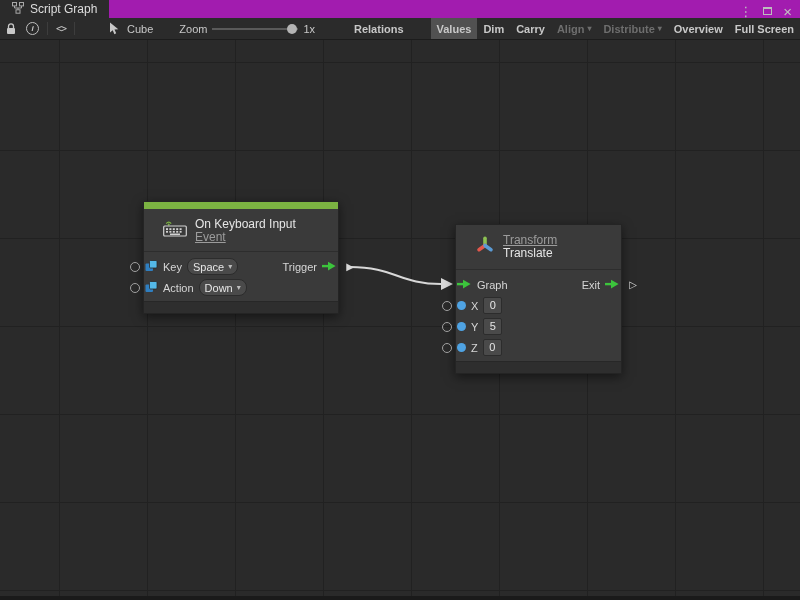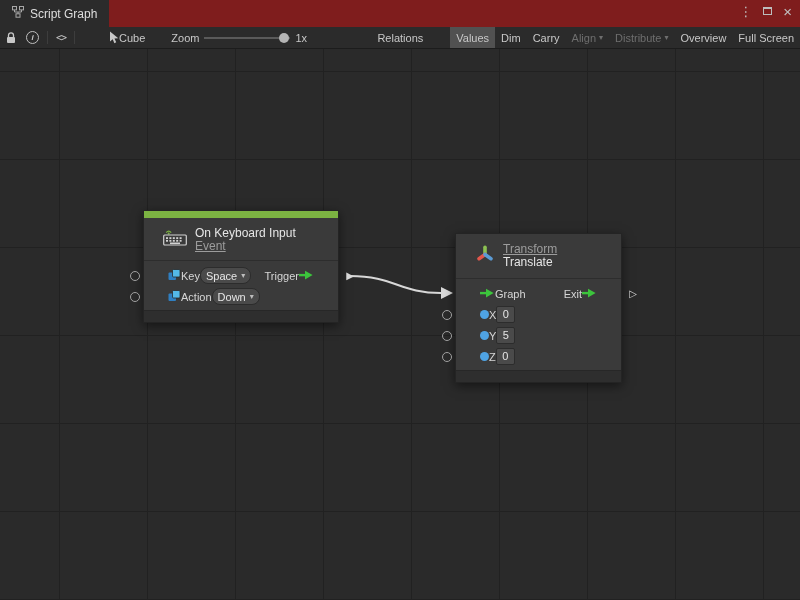--- a/index.html
+++ b/index.html
@@ -1,45 +1,45 @@
 <!DOCTYPE html>
 <html><head>
 <meta charset="utf-8">
 <style>
   html,body{margin:0;padding:0;width:800px;height:600px;overflow:hidden;
     background:#1a1a1a;font-family:"Liberation Sans",sans-serif;
     -webkit-user-select:none;user-select:none;}
 
   
-  .tabbar{height:27px;background:#7f1d1d;display:flex;align-items:stretch;position:relative;}
+  .tabbar{height:18px;background:#a21caf;display:flex;align-items:stretch;position:relative;}
   .tab{display:flex;align-items:center;gap:6px;padding:0 12px;background:#2b2b2b;
     color:#dedede;font-size:12px;}
   .win-controls{position:absolute;right:8px;top:0;height:22px;display:flex;
     align-items:center;gap:11px;color:#c0c0c0;}
   .wc-menu{font-size:13px;line-height:1;cursor:default;}
   .wc-max{width:9px;height:8px;border:1px solid #bdbdbd;border-top-width:2px;box-sizing:border-box;}
   .wc-close{font-size:15px;line-height:1;}
 
   
   .toolbar{height:22px;box-sizing:border-box;background:#2b2b2b;border-bottom:1px solid #1c1c1c;
     display:flex;align-items:center;font-size:11px;color:#c8c8c8;white-space:nowrap;}
   .toolbar > *{flex-shrink:0;}
   .tb-icon{display:flex;align-items:center;justify-content:center;}
   .icon-lock{margin-left:6px;}
   .icon-info{margin-left:10px;width:11px;height:11px;border:1px solid #c0c0c0;border-radius:50%;
     font-size:8px;font-style:italic;font-weight:bold;line-height:11px;text-align:center;}
   .sep{width:1px;height:13px;background:#3d3d3d;margin:0 8px;}
   .icon-code{font-family:"DejaVu Sans Mono",monospace;font-size:10px;letter-spacing:-1px;}
   .icon-cursor{margin-left:26px;}
-  .lbl-target{margin-left:0;}
+  .lbl-target{margin-left:8px;}
   .lbl-zoom{margin-left:26px;}
   .slider{position:relative;width:86px;height:12px;margin:0 5px;}
   .slider .track{position:absolute;left:0;right:0;top:5px;height:2px;background:#5a5a5a;}
   .slider .knob{position:absolute;right:1px;top:1px;width:10px;height:10px;border-radius:50%;background:#b4b4b4;}
-  .tb-btns{margin-left:auto;display:flex;align-items:center;height:100%;}
+  .tb-btns{margin-left:auto;display:flex;align-items:center;height:100%;font-weight:bold;}
   .tb-btn{padding:0 6px;height:100%;display:flex;align-items:center;gap:3px;color:#c8c8c8;}
   .tb-btn.active{background:#515151;margin-left:21px;}
   .tb-btn.disabled{color:#6e6e6e;}
   .dd-arrow{font-size:8px;line-height:1;}
 
   
   .canvas{position:relative;width:800px;height:556px;background-color:#2a2a2a;
     background-image:
       linear-gradient(to right,#212121 1px,transparent 1px),
       linear-gradient(to bottom,#212121 1px,transparent 1px);
@@ -52,21 +52,21 @@
     box-shadow:0 3px 10px rgba(0,0,0,.5);}
   #node-event{left:143px;top:161px;width:196px;}
   #node-translate{left:455px;top:184px;width:167px;}
   .accent{height:7px;background:#7CB342;}
   .nhead{display:flex;align-items:center;gap:8px;padding:0 19px;border-bottom:1px solid #2d2d2d;}
   #node-event .nhead{height:42px;}
   #node-translate .nhead{height:44px;}
   .ntitle{font-size:12px;color:#e6e6e6;line-height:14px;}
   .nsub{font-size:12px;color:#9c9c9c;line-height:12px;text-decoration:underline;}
   .nbody{padding:4px 0 3px;}
-  .row{position:relative;height:21px;display:flex;align-items:center;padding:0 24px;
+  .row{position:relative;height:21px;display:flex;align-items:center;padding:0 1px;gap:5px;
     font-size:11px;color:#d6d6d6;}
   .spacer{flex:1;}
   .nfoot{height:11px;background:#2e2e2e;border-top:1px solid #272727;}
   .port-circle{position:absolute;left:-14px;top:50%;margin-top:-5px;width:8px;height:8px;
     border:1px solid #a0a0a0;border-radius:50%;background:transparent;}
   .port-out-glyph{position:absolute;right:-16px;top:50%;transform:translateY(-50%);
     font-size:10px;color:#d8d8d8;line-height:1;}
   .chip{display:inline-flex;align-items:center;gap:4px;background:#4a4a4a;border:1px solid #2c2c2c;
     border-radius:8px;height:15px;padding:0 5px;font-size:11px;color:#e6e6e6;}
   .chip .dd-arrow{color:#bdbdbd;}

